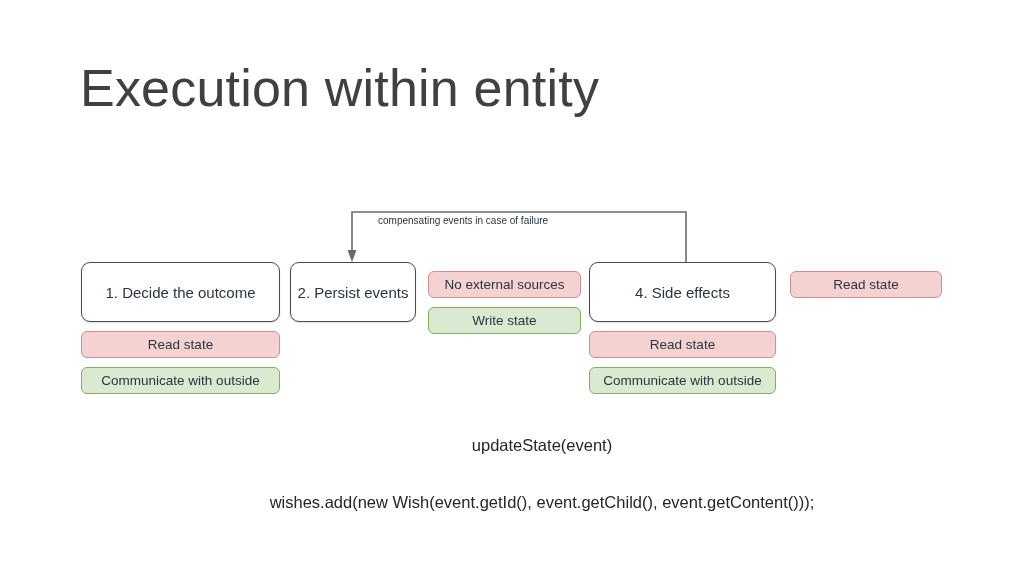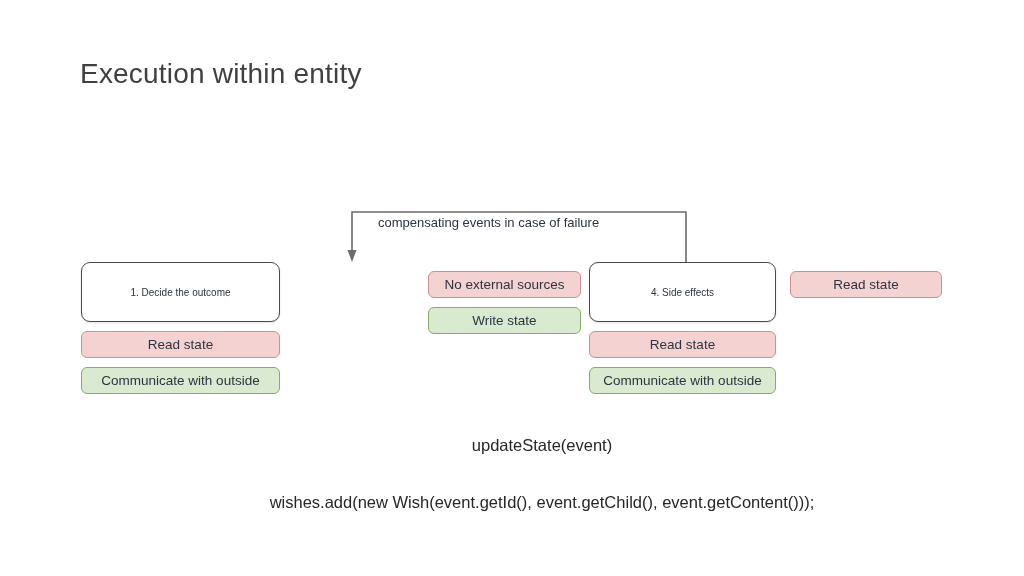--- a/index.html
+++ b/index.html
@@ -13,21 +13,21 @@
     font-family: "Liberation Sans", sans-serif;
     overflow: hidden;
     position: relative;
   }
 
   
   #slide-title {
     position: absolute;
     left: 80px;
     top: 58px;
-    font-size: 28px;
+    font-size: 52px;
     font-weight: 400;
     color: #404040;
     letter-spacing: 0.2px;
     white-space: nowrap;
   }
 
   
   #diagram {
     position: absolute;
     left: 0;
@@ -42,41 +42,41 @@
     top: 0;
     width: 1024px;
     height: 576px;
     pointer-events: none;
   }
 
   .annotation-label {
     position: absolute;
     left: 378px;
     top: 215px;
-    font-size: 13px;
+    font-size: 10px;
     color: #2b3442;
     white-space: nowrap;
   }
 
   
   .stage-col {
     position: absolute;
     top: 262px;
   }
 
   .stage-box {
     box-sizing: border-box;
     height: 60px;
     border: 1.4px solid #4a4a4a;
     border-radius: 9px;
     background: #ffffff;
     display: flex;
     align-items: center;
     justify-content: center;
-    font-size: 10px;
+    font-size: 15px;
     color: #2b3442;
     white-space: nowrap;
     box-shadow: 0 1px 2px rgba(0,0,0,0.12);
   }
 
   .stage-box.highlighted {
     border: 4px solid #4a97d2;
     border-radius: 12px;
     box-shadow: 0 2px 5px rgba(0,0,0,0.22);
   }
@@ -144,20 +144,21 @@
 
   <div class="annotation-label">compensating events in case of failure</div>
 
   <div class="stage-col" style="left:81px; width:199px;">
     <div class="stage-box">1. Decide the outcome</div>
     <div class="tag red">Read state</div>
     <div class="tag green">Communicate with outside</div>
   </div>
 
   <div class="stage-col" style="left:290px; width:126px;">
+    <div class="stage-box">2. Persist events</div>
     <div class="tag empty"></div>
     <div class="tag empty"></div>
   </div>
 
   <div class="stage-col" style="left:428px; width:153px;">
     <div class="tag red">No external sources</div>
     <div class="tag green">Write state</div>
   </div>
 
   <div class="stage-col" style="left:589px; width:187px;">

